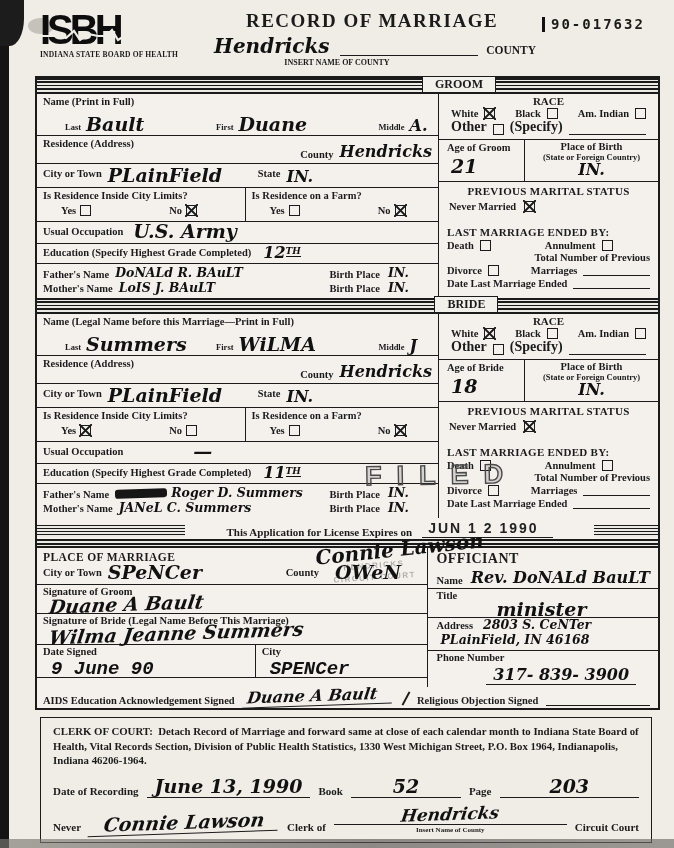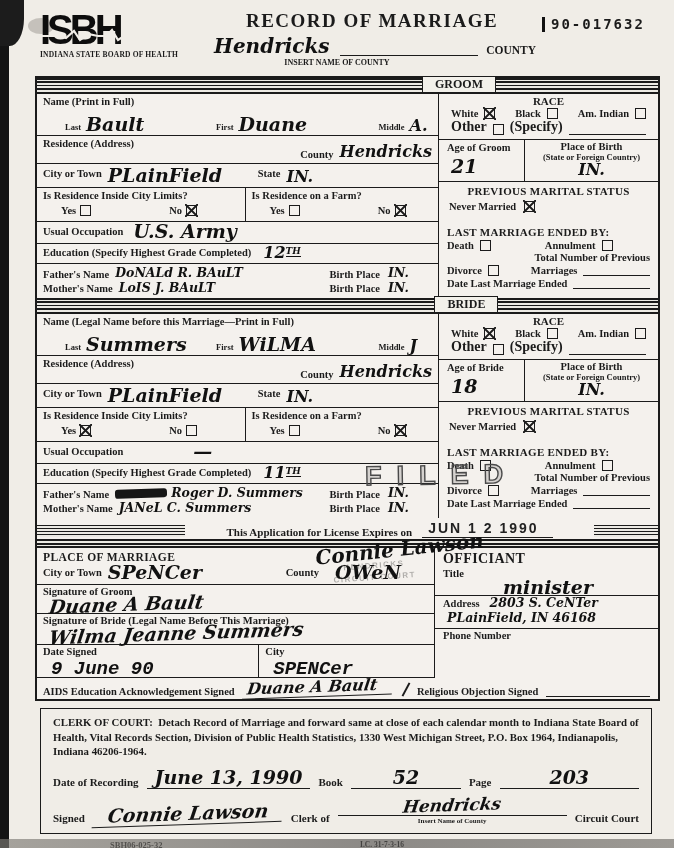--- a/index.html
+++ b/index.html
@@ -519,33 +519,38 @@
             </div>
             <div class="cell">
               <div class="lbl">City</div>
               <div class="hw hw-lg">SPENCer</div>
             </div>
           </div>
         </div>
 
         <div class="m-right">
           <div class="off-head lbl">OFFICIANT</div>
+          <div class="off-name bb baseline">
+            <span class="lbl" style="margin-right:8px">Name</span>
+            <span class="hw hw-md">Rev. DoNALd BauLT</span>
+          </div>
           <div class="off-title bb">
             <div class="lbl">Title</div>
             <div class="hw hw-lg">minister</div>
           </div>
           <div class="off-addr bb">
             <div class="l1">
               <span class="lbl">Address</span>
               <span class="hw hw-sm">2803 S. CeNTer</span>
             </div>
             <div class="hw hw-sm" style="margin:2px 0 0 4px">PLainField, IN 46168</div>
           </div>
           <div class="off-phone">
             <div class="lbl">Phone Number</div>
+            <span class="hw hw-md">317- 839- 3900</span>
           </div>
         </div>
       </div>
 
       <div class="aids-row">
         <span class="lbl">AIDS Education Acknowledgement Signed</span>
         <span class="hw sig" style="font-size:16px;border-bottom:1.5px solid #1b1b1b;padding:0 16px 1px 4px">Duane A Bault</span>
         <span class="slash"></span>
         <span class="lbl">Religious Objection Signed</span>
         <span class="ul grow" style="height:10px"></span>
@@ -557,21 +562,21 @@
     <p class="clerk-text"><span>CLERK OF COURT:</span>&nbsp;&nbsp;<span>Detach Record of Marriage and forward same at close of each calendar month to Indiana State Board of Health, Vital Records Section, Division of Public Health Statistics, 1330 West Michigan Street, P.O. Box 1964, Indianapolis, Indiana 46206-1964.</span></p>
     <div class="clerk-r1">
       <span class="lbl">Date of Recording</span>
       <span class="hw hw-lg cul" style="min-width:150px">June 13, 1990</span>
       <span class="lbl">Book</span>
       <span class="hw hw-lg cul" style="min-width:110px">52</span>
       <span class="lbl">Page</span>
       <span class="hw hw-lg cul" style="min-width:120px;flex:1">203</span>
     </div>
     <div class="clerk-r2">
-      <span class="lbl">Signed</span>
+      <span class="lbl">Never</span>
       <span class="hw sig cul" style="min-width:190px">Connie Lawson</span>
       <span class="lbl">Clerk of</span>
       <span class="countywrap" style="flex:1">
         <span class="hw sig" style="font-size:17px">Hendricks</span>
         <span class="cap">Insert Name of County</span>
       </span>
       <span class="lbl">Circuit Court</span>
     </div>
   </div>
 

